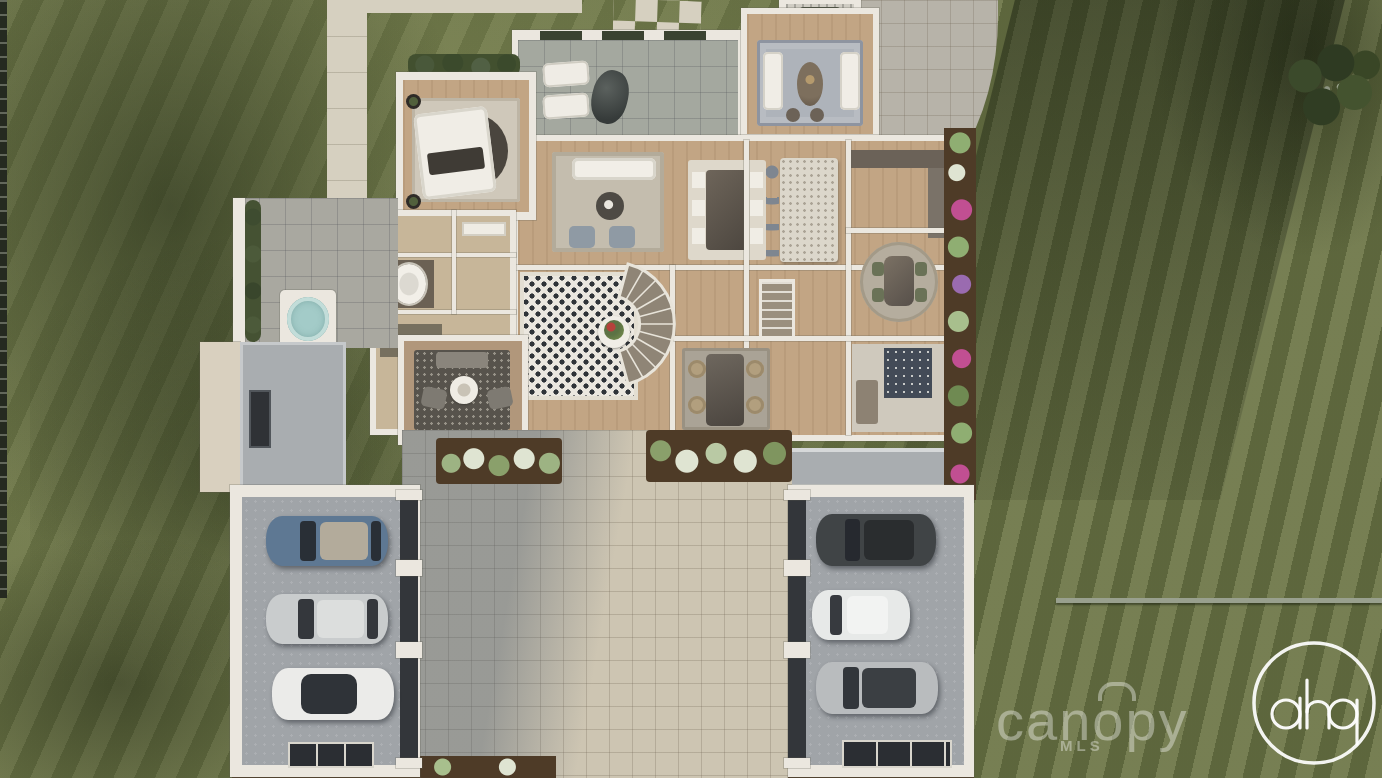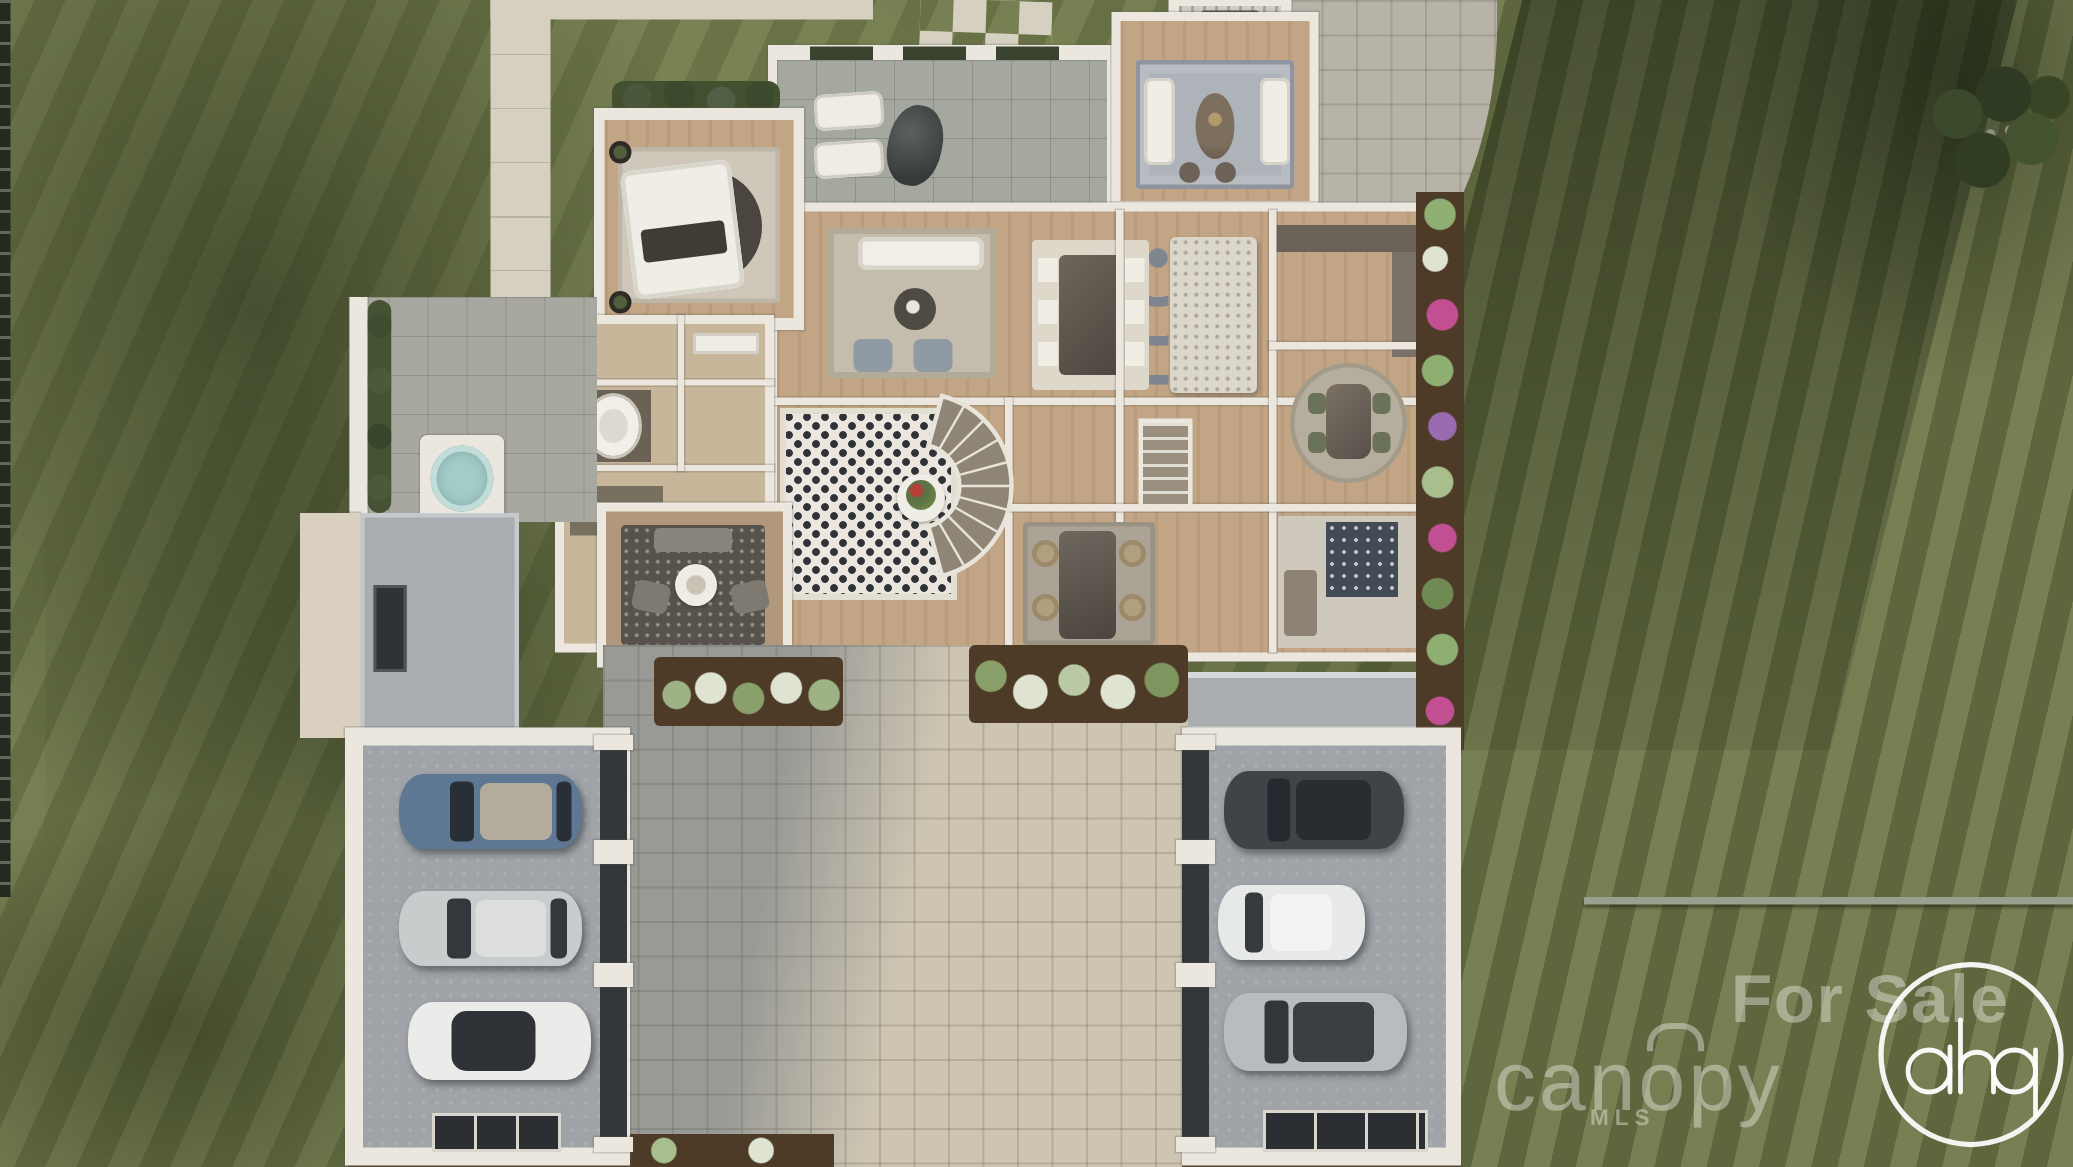--- a/index.html
+++ b/index.html
@@ -293,21 +293,20 @@
     <div class="glass" style="left:22%;"></div>
     <div class="roof" style="left:38%;width:44%;background:#3b3f43;"></div>
   </div>
 
   <div class="abs" style="left:1272px;top:32px;width:110px;height:110px;
     background-image:radial-gradient(circle at 30% 40%, #3b4a2b 0 16px, transparent 17px),radial-gradient(circle at 58% 28%, #2e3a22 0 18px, transparent 19px),
     radial-gradient(circle at 75% 55%, #44532f 0 17px, transparent 18px),radial-gradient(circle at 45% 68%, #303d23 0 18px, transparent 19px),
     radial-gradient(circle at 85% 30%, #394626 0 14px, transparent 15px),radial-gradient(circle at 62% 50%, #9aa28e 0 3px, transparent 4px),
     radial-gradient(circle at 50% 52%, #8d9482 0 2.5px, transparent 3.5px);"></div>
 
-  <div class="wm" style="left:1154px;top:640px;font-size:45px;">For Sale</div>
 
   <div class="wm" style="left:996px;top:688px;font-size:56px;font-weight:400;letter-spacing:2px;">
     <span>canopy</span>
     <span style="position:absolute;left:102px;top:-6px;width:30px;height:15px;
       border:4px solid rgba(255,255,255,.38);border-bottom:none;border-radius:15px 15px 0 0;"></span>
   </div>
   <div class="wm" style="left:1060px;top:737px;font-size:15px;letter-spacing:4px;font-weight:700;">MLS</div>
 
   <svg class="abs" style="left:1248px;top:638px;" width="132" height="132" viewBox="0 0 132 132">
     <circle cx="66" cy="65" r="60" fill="none" stroke="rgba(255,255,255,.92)" stroke-width="3.5"></circle>

